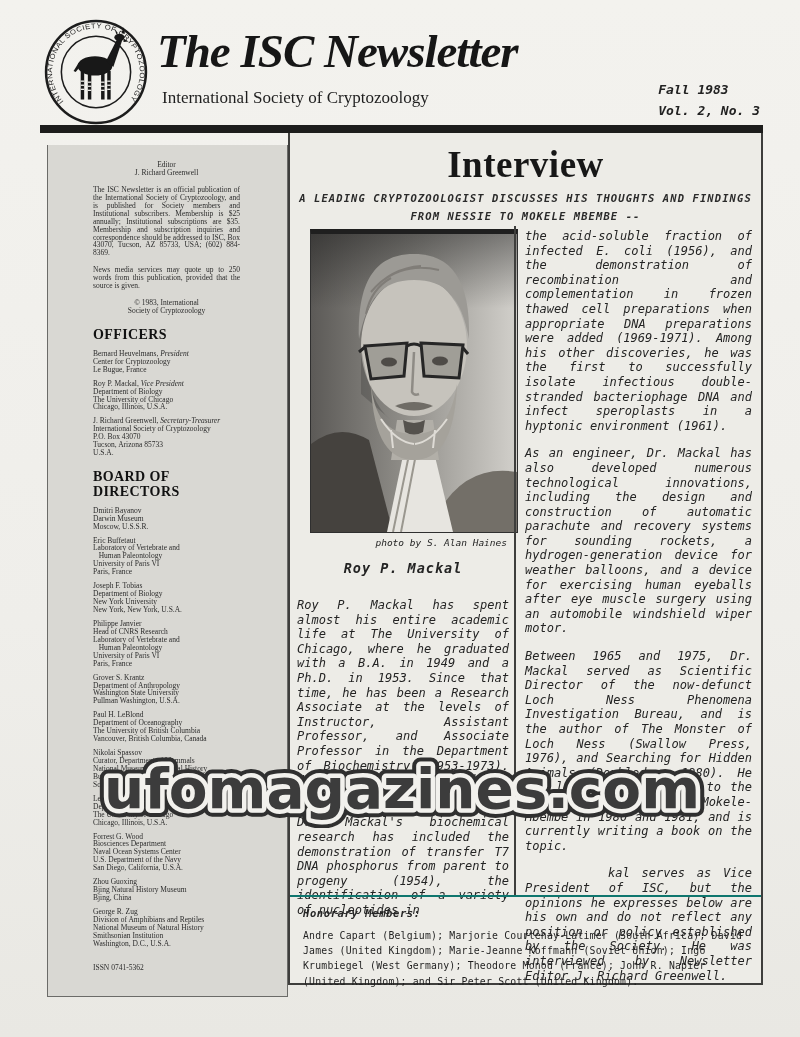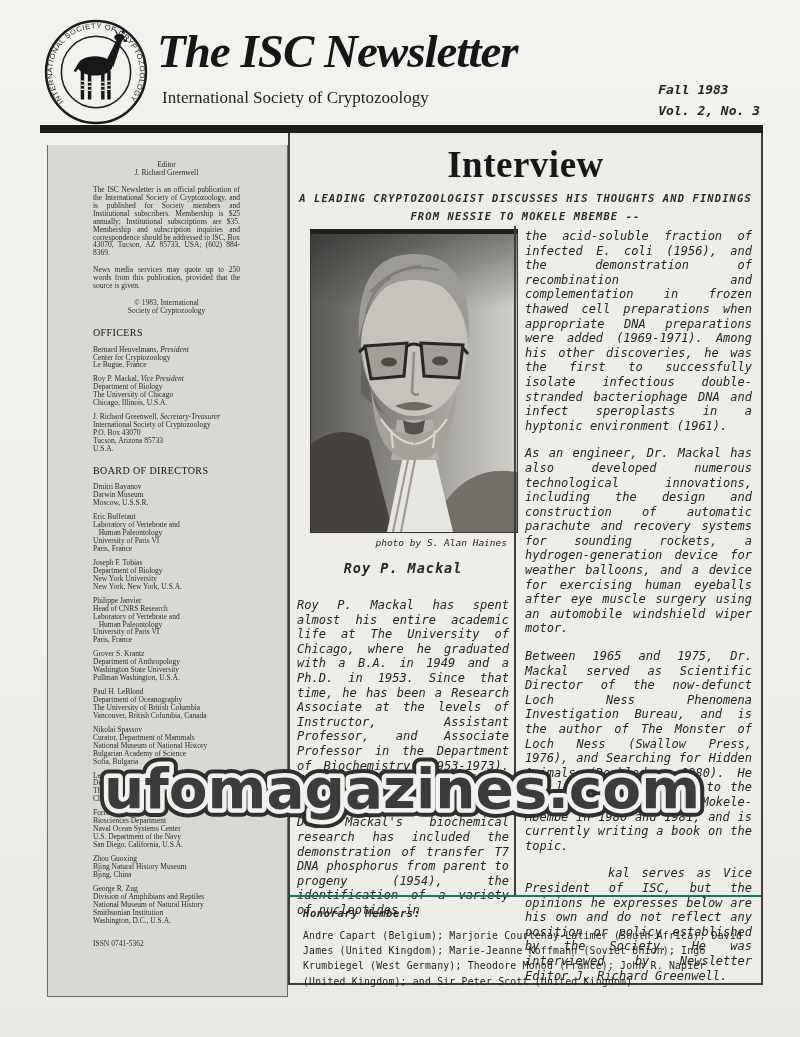--- a/index.html
+++ b/index.html
@@ -16,21 +16,21 @@
          font:italic 700 13px/1.6 "DejaVu Sans Mono",monospace;color:#222;}
   .topbar{position:absolute;left:40px;top:125px;width:723px;height:8px;background:#1d1d1c;}
 
   
   .sidebar{position:absolute;left:47px;top:133px;width:241px;height:852px;box-sizing:border-box;
            background:#d9d8d3;border:1px solid #6b6b68;border-top:none;
            padding:16px 47px 0 45px;font-size:7.5px;line-height:1.06;color:#2b2b2b;margin-top:12px;}
   .sidebar .center{text-align:center;}
   .sb-block{margin-bottom:9px;}
   .sb-about{text-align:justify;}
-  .sb-head{font-weight:400;font-size:10px;letter-spacing:.4px;margin:13px 0 7px 0;color:#111;}
+  .sb-head{font-weight:700;font-size:14px;letter-spacing:.4px;margin:13px 0 7px 0;color:#111;}
   .entry{margin-bottom:6px;}
   .entry i{font-style:italic;}
   .lines{white-space:pre-wrap;}
   .issn{margin-top:16px;}
 
   
   .mainbox{position:absolute;left:288px;top:133px;width:475px;height:852px;box-sizing:border-box;
            border:2px solid #3e3e3c;border-top:none;background:#edecE7;}
   .article-head{position:absolute;top:0;left:0;right:0;text-align:center;padding-top:10px;}
   .article-title{font:700 37px "Liberation Serif",serif;color:#171717;letter-spacing:.5px;margin:0;}

